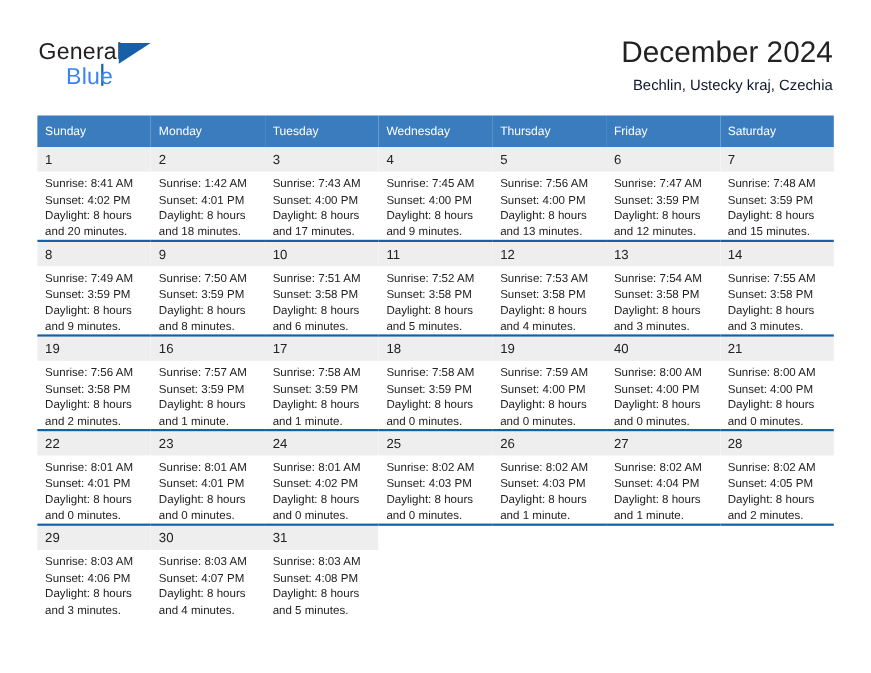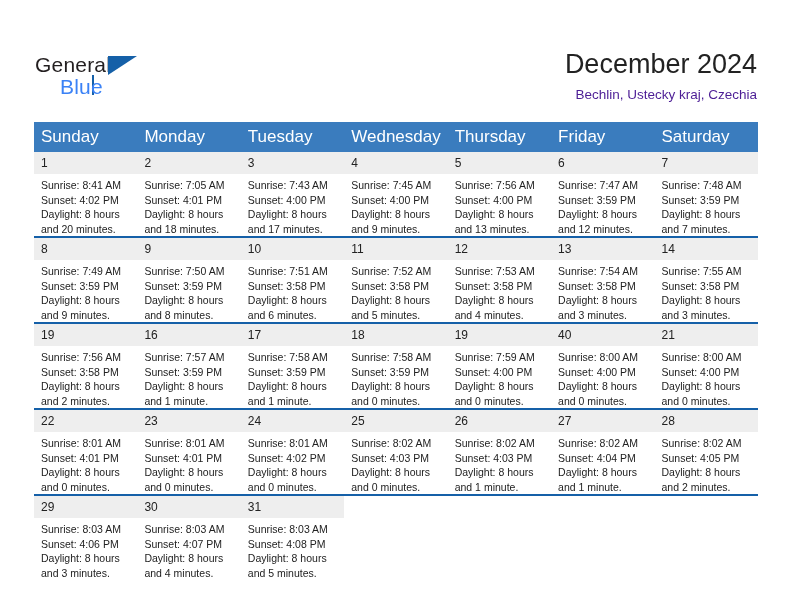--- a/index.html
+++ b/index.html
@@ -12,21 +12,20 @@
     background: #ffffff;
     font-family: "Liberation Sans", sans-serif;
     color: #000000;
     overflow: hidden;
   }
   .page {
     position: relative;
     width: 792px;
     height: 537px;
     box-sizing: border-box;
-    margin-top: 17px;
   }
 
   
   .header {
     position: absolute;
     left: 0;
     top: 0;
     width: 792px;
     height: 100px;
   }
@@ -82,40 +81,40 @@
   .cal-title {
     font-size: 27px;
     color: #222222;
     line-height: 34px;
     font-weight: normal;
     margin: 0;
     font-family: Liberation Sans, sans-serif;
   }
   .cal-subtitle {
     font-size: 13.5px;
-    color: #4c1d95;
+    color: #0f172a;
     line-height: 20px;
     margin: 4px 0 0 0;
     font-weight: normal;
     font-family: "Liberation Sans", sans-serif;
   }
 
   
   .calendar {
     position: absolute;
     left: 34px;
     top: 105px;
     width: 724px;
     border-collapse: collapse;
     table-layout: fixed;
   }
   .calendar th {
     background: #3a7cbe;
     color: #ffffff;
-    font-size: 17px;
+    font-size: 11px;
     font-weight: normal;
     text-align: left;
     padding: 5px 0 5px 7px;
     height: 19px;
     font-family: "Liberation Sans", sans-serif;
     border: none;
   }
   .calendar td {
     vertical-align: top;
     width: 103.4px;
@@ -195,21 +194,21 @@
             <div class="details">
               <div>Sunrise: 8:41 AM</div>
               <div>Sunset: 4:02 PM</div>
               <div>Daylight: 8 hours</div>
               <div>and 20 minutes.</div>
             </div>
           </td>
           <td>
             <div class="daynum">2</div>
             <div class="details">
-              <div>Sunrise: 7:05 AM</div>
+              <div>Sunrise: 1:42 AM</div>
               <div>Sunset: 4:01 PM</div>
               <div>Daylight: 8 hours</div>
               <div>and 18 minutes.</div>
             </div>
           </td>
           <td>
             <div class="daynum">3</div>
             <div class="details">
               <div>Sunrise: 7:43 AM</div>
               <div>Sunset: 4:00 PM</div>
@@ -243,21 +242,21 @@
               <div>Daylight: 8 hours</div>
               <div>and 12 minutes.</div>
             </div>
           </td>
           <td>
             <div class="daynum">7</div>
             <div class="details">
               <div>Sunrise: 7:48 AM</div>
               <div>Sunset: 3:59 PM</div>
               <div>Daylight: 8 hours</div>
-              <div>and 7 minutes.</div>
+              <div>and 15 minutes.</div>
             </div>
           </td>
         </tr>
         <tr class="week-row">
           <td>
             <div class="daynum">8</div>
             <div class="details">
               <div>Sunrise: 7:49 AM</div>
               <div>Sunset: 3:59 PM</div>
               <div>Daylight: 8 hours</div>

